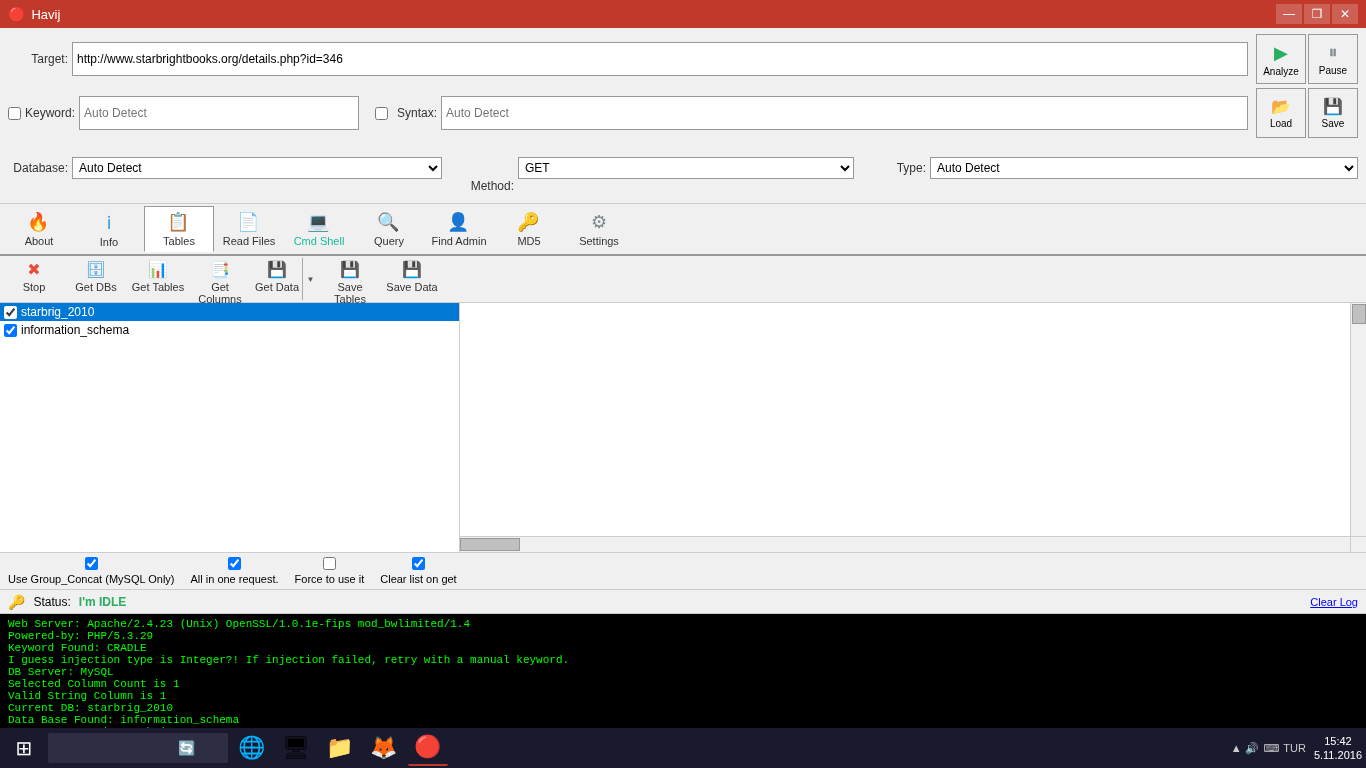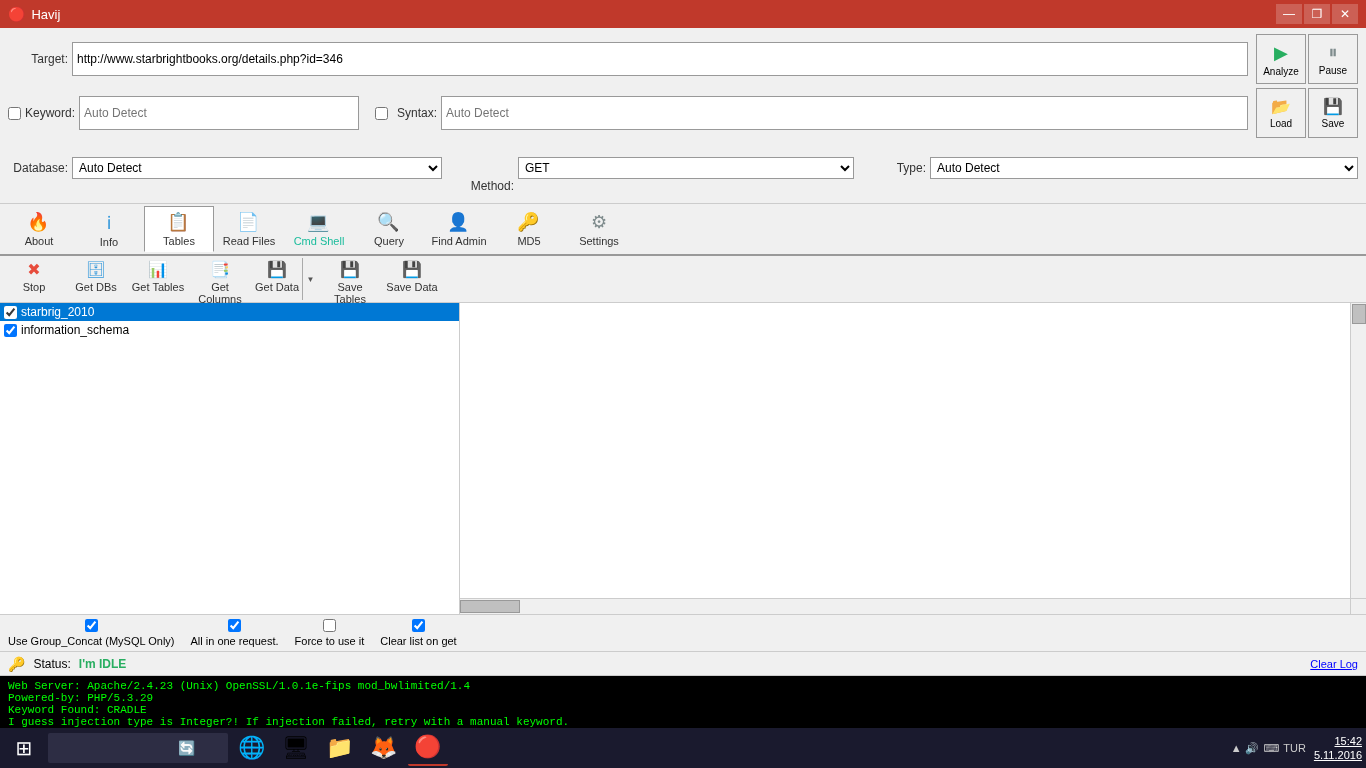--- a/index.html
+++ b/index.html
@@ -140,21 +140,21 @@
       gap: 2px;
       padding: 2px;
     }
     .action-icon { font-size: 16px; }
     .action-icon.red { color: #e74c3c; }
     .action-icon.blue { color: #3498db; }
 
     
     #main-content {
       display: flex;
-      height: 312px;
+      height: 250px;
       border-bottom: 1px solid #ccc;
     }
     #left-panel {
       width: 460px;
       border-right: 1px solid #ccc;
       overflow-y: auto;
       background: white;
     }
     .db-item {
       display: flex; align-items: center; gap: 4px;
@@ -254,21 +254,21 @@
     }
     .taskbar-app span { font-size: 22px; }
     #taskbar-right {
       margin-left: auto;
       display: flex; align-items: center; gap: 8px;
       color: white;
       font-size: 11px;
     }
     #sys-tray { display: flex; align-items: center; gap: 4px; }
     #sys-tray span { color: #ccc; font-size: 11px; }
-    #clock { text-align: right; line-height: 1.3; text-decoration: underline; }
+    #clock { text-align: center; line-height: 1.3; }
 
     
     #left-panel::-webkit-scrollbar { width: 16px; }
     #left-panel::-webkit-scrollbar-track { background: #f0f0f0; }
     #left-panel::-webkit-scrollbar-thumb { background: #c0c0c0; border: 1px solid #999; }
 
     #log-area::-webkit-scrollbar { width: 16px; height: 16px; }
     #log-area::-webkit-scrollbar-track { background: #333; }
     #log-area::-webkit-scrollbar-thumb { background: #666; }
     #get-data-wrapper {

